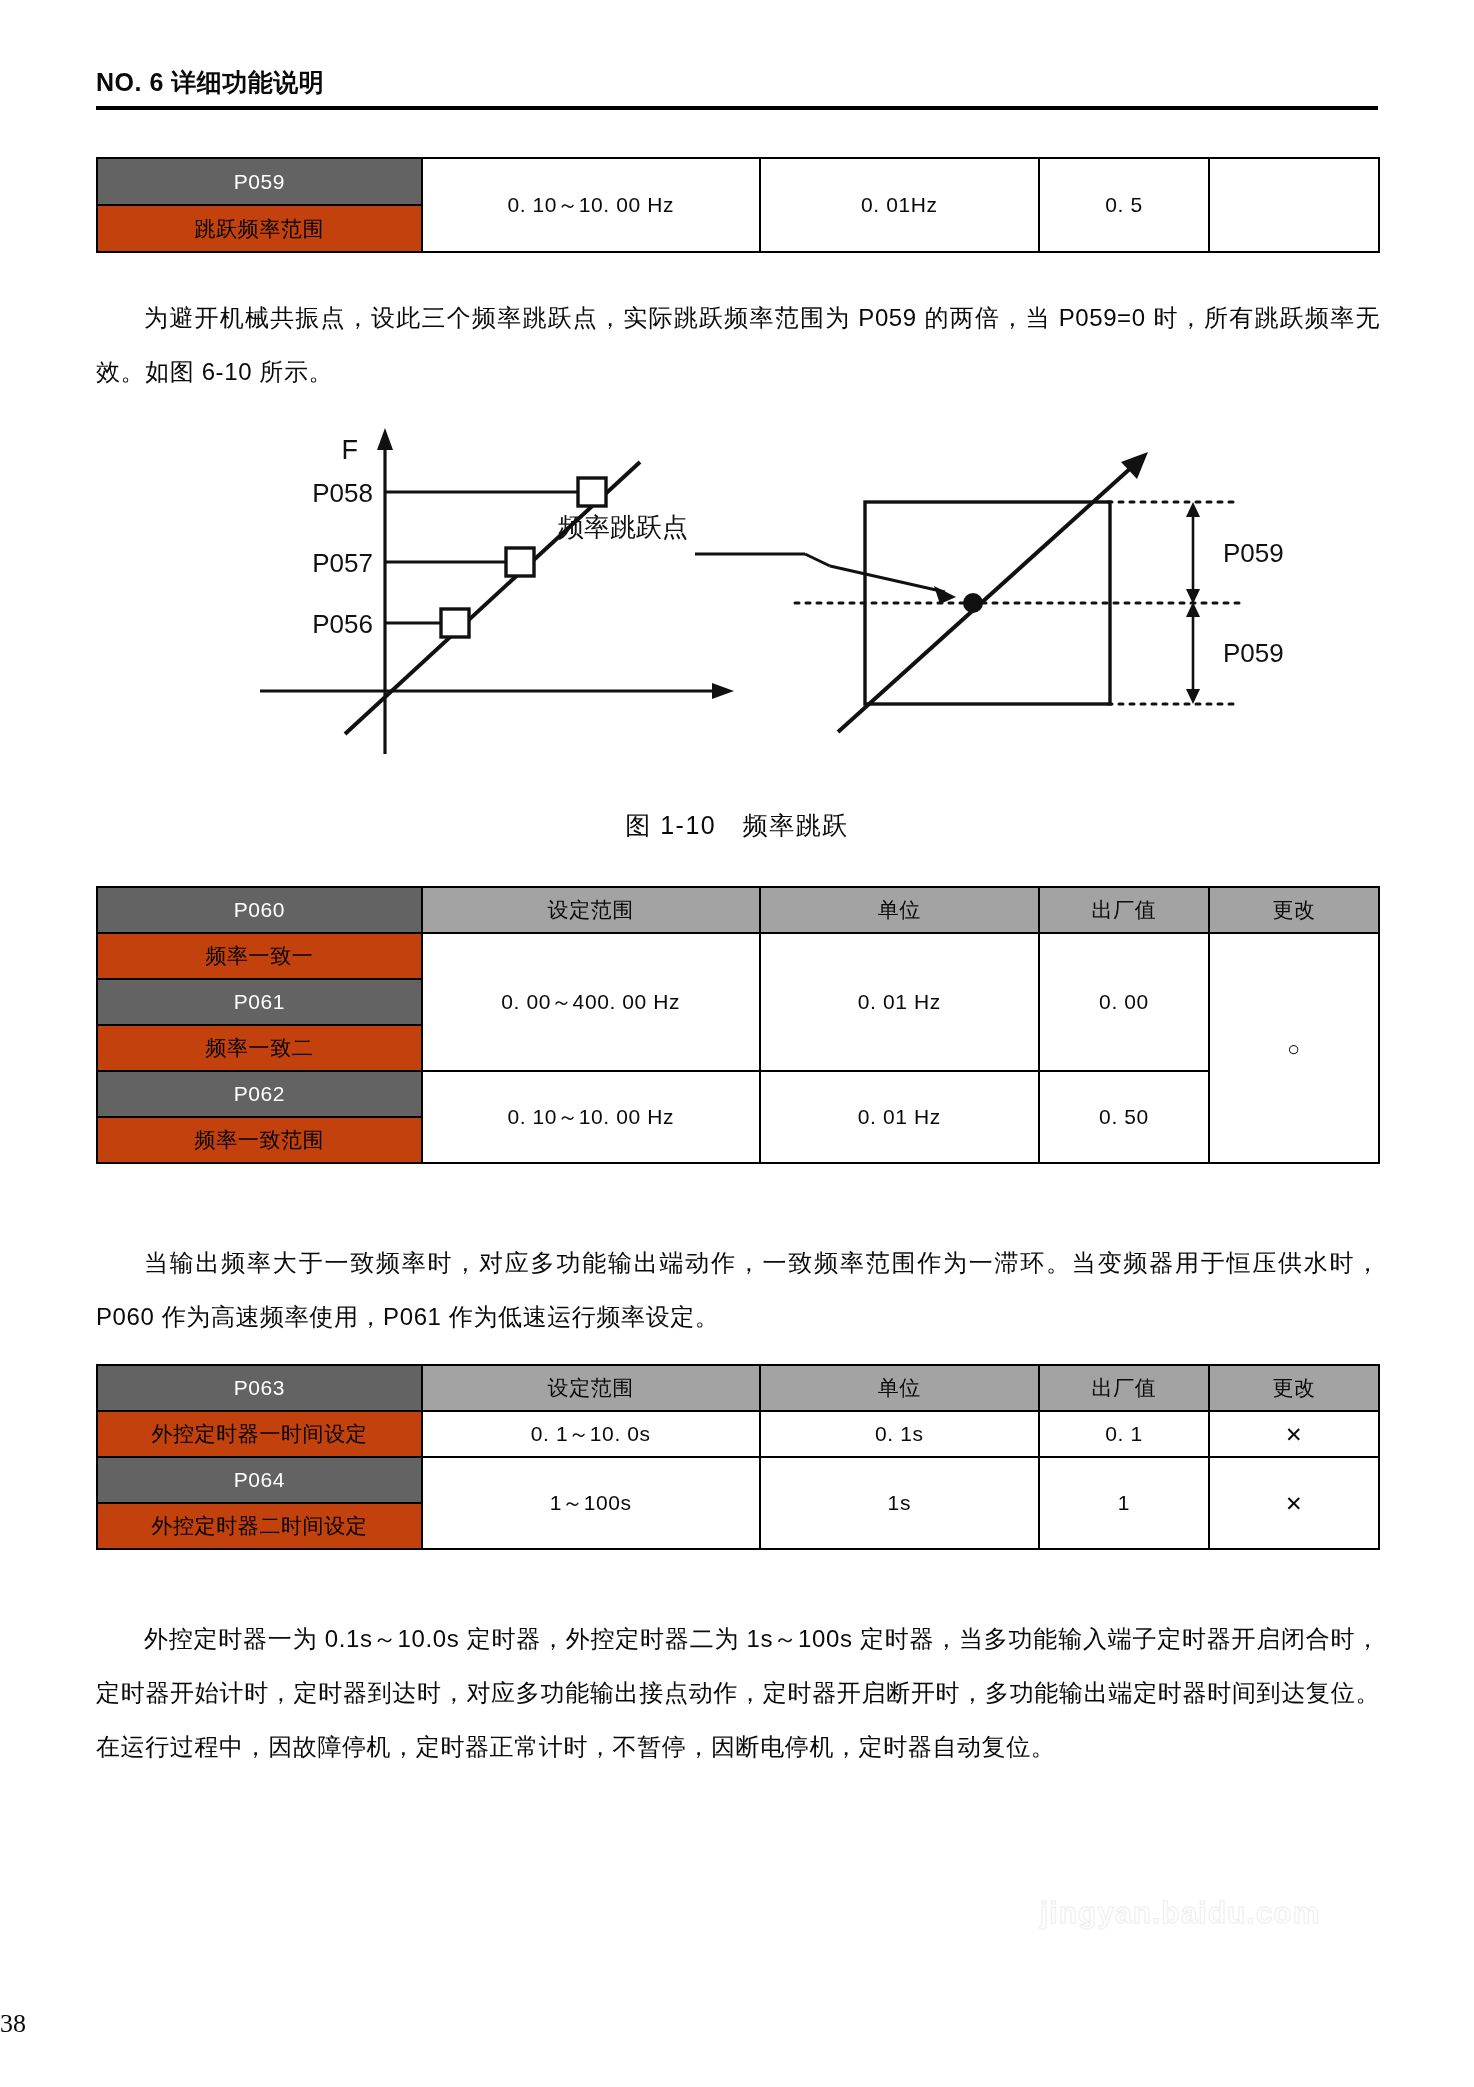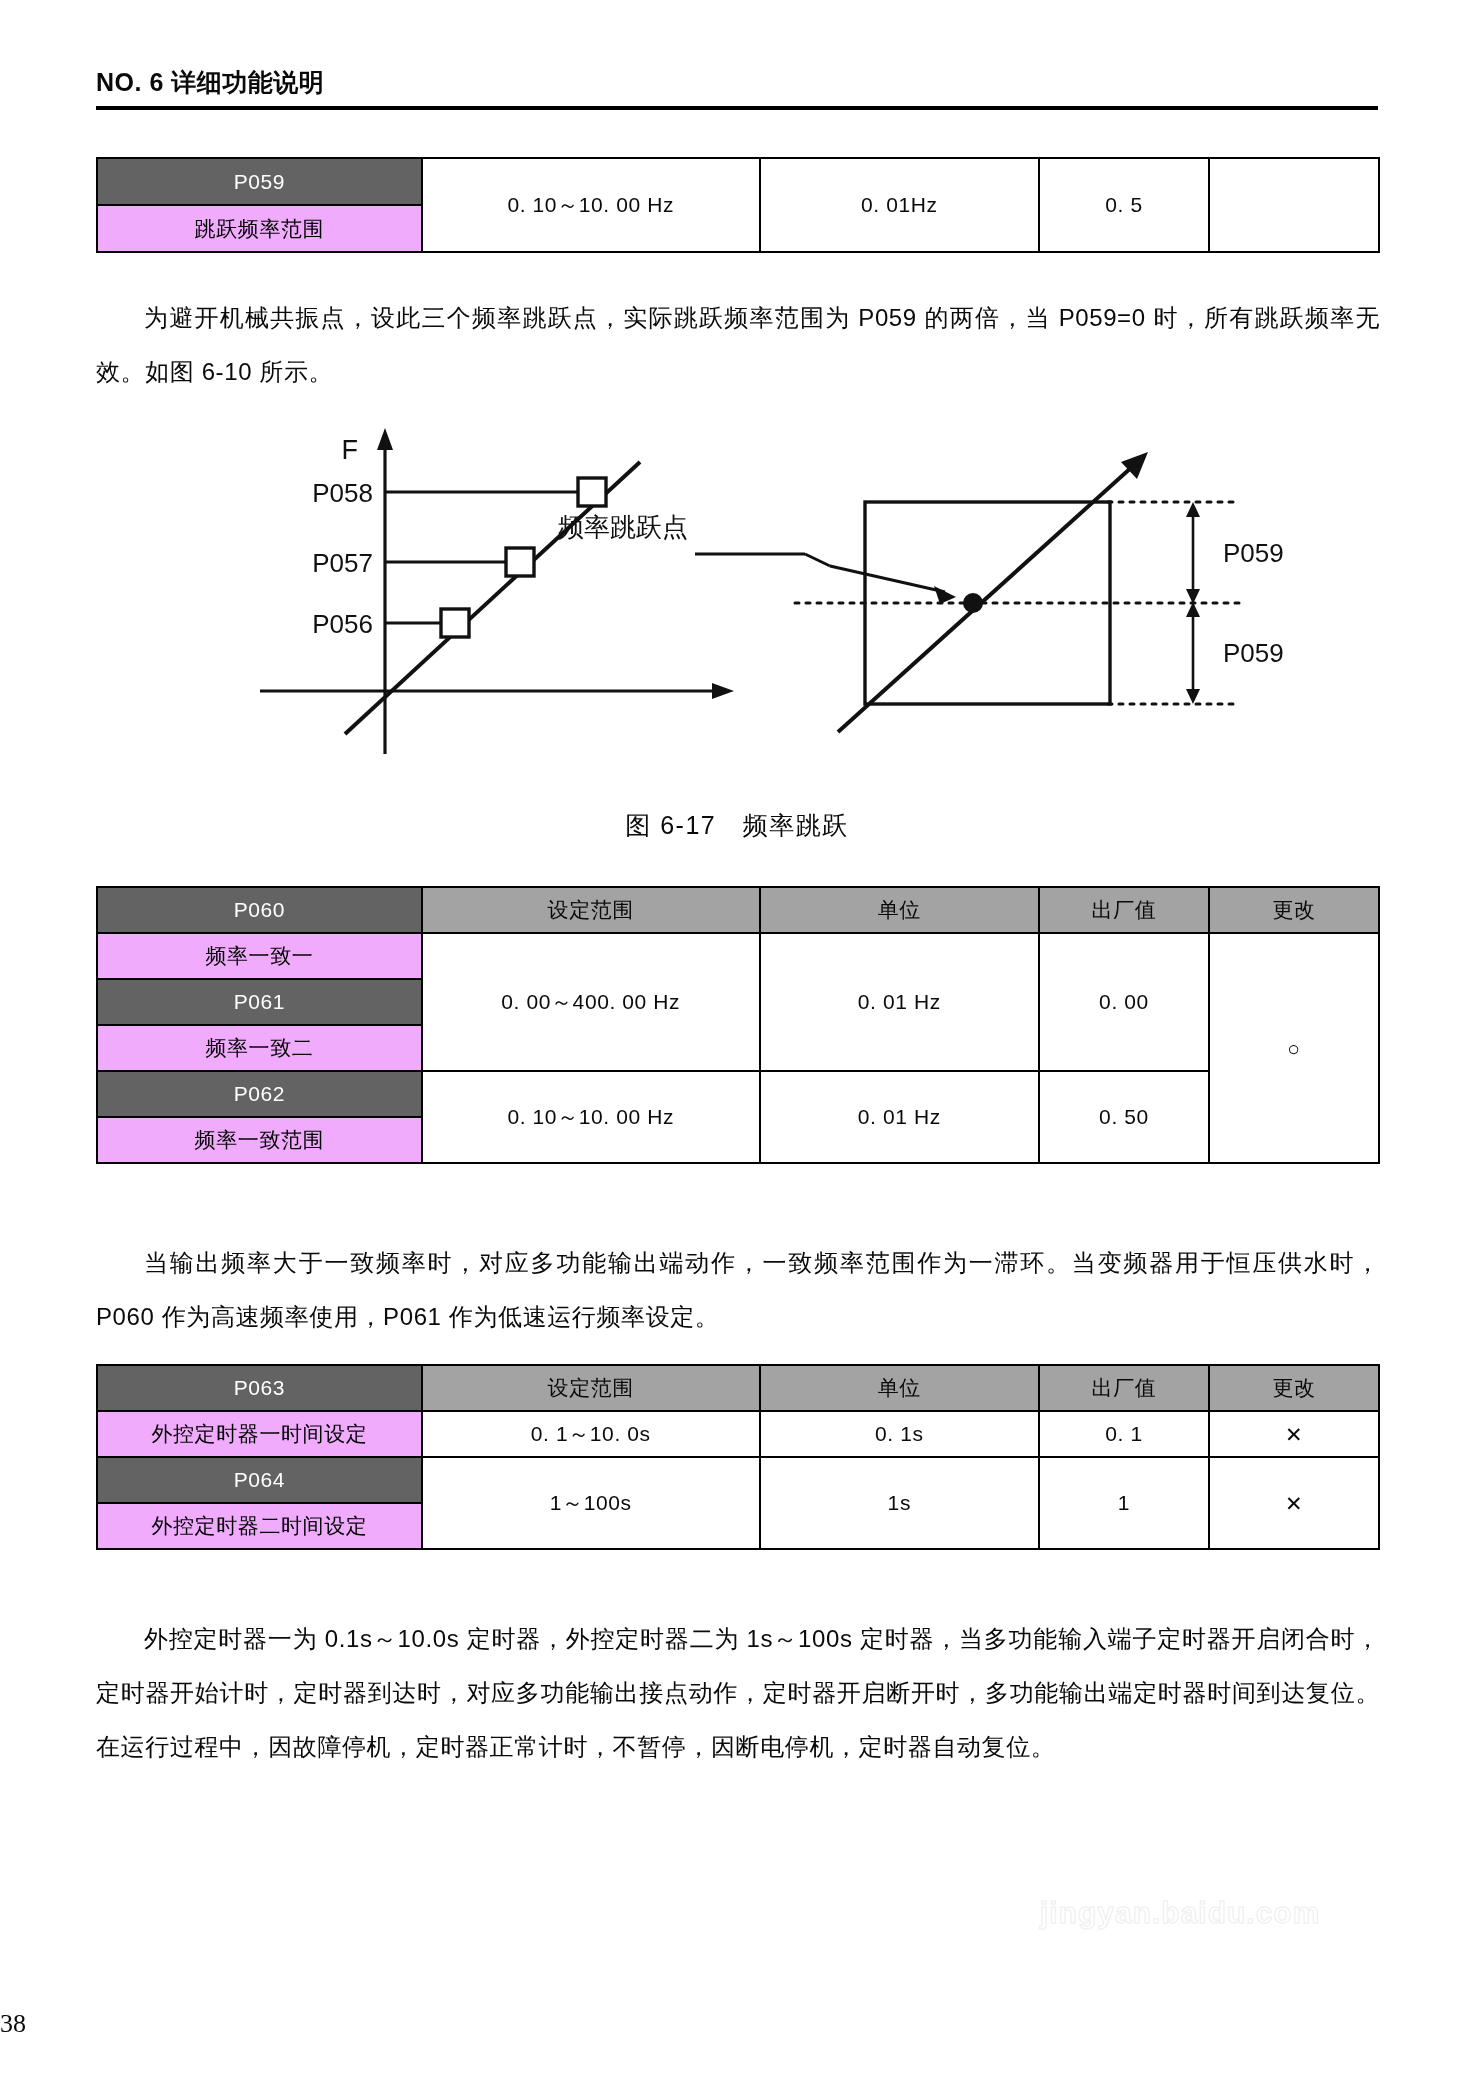--- a/index.html
+++ b/index.html
@@ -54,21 +54,21 @@
     font-size: 21px;
     letter-spacing: 0.6px;
   }
   .code-cell {
     background: #636363;
     color: #ffffff;
     font-size: 22px;
     letter-spacing: 1.2px;
   }
   .name-cell {
-    background: #f0abfc;
+    background: #c2410c;
     color: #000000;
     font-size: 21px;
     letter-spacing: 1px;
   }
   .val-cell {
     background: #ffffff;
     letter-spacing: 1px;
   }
   .hdr-cell {
     background: #a3a3a3;
@@ -226,21 +226,21 @@
       <line x1="565" y1="140" x2="590" y2="152" stroke="#111" stroke-width="3"></line>
       <line x1="590" y1="152" x2="705" y2="178" stroke="#111" stroke-width="3"></line>
       <polygon points="716,183 694,172 700,190" fill="#111"></polygon>
 
       <text x="448" y="122" font-family="Liberation Sans, sans-serif" font-size="26" fill="#111" text-anchor="end">频率跳跃点</text>
       <text x="983" y="148" font-family="Liberation Sans, sans-serif" font-size="26" fill="#111">P059</text>
       <text x="983" y="248" font-family="Liberation Sans, sans-serif" font-size="26" fill="#111">P059</text>
     </svg>
   </div>
 
-  <div class="fig-caption" style="top:795px;">图 6-17　频率跳跃</div>
+  <div class="fig-caption" style="top:795px;">图 1-10　频率跳跃</div>
 
   <table class="tbl" style="left:96px; top:872px; width:1284px;">
     <colgroup>
       <col style="width:300px">
       <col style="width:312px">
       <col style="width:258px">
       <col style="width:157px">
       <col style="width:157px">
     </colgroup>
     <tbody>

